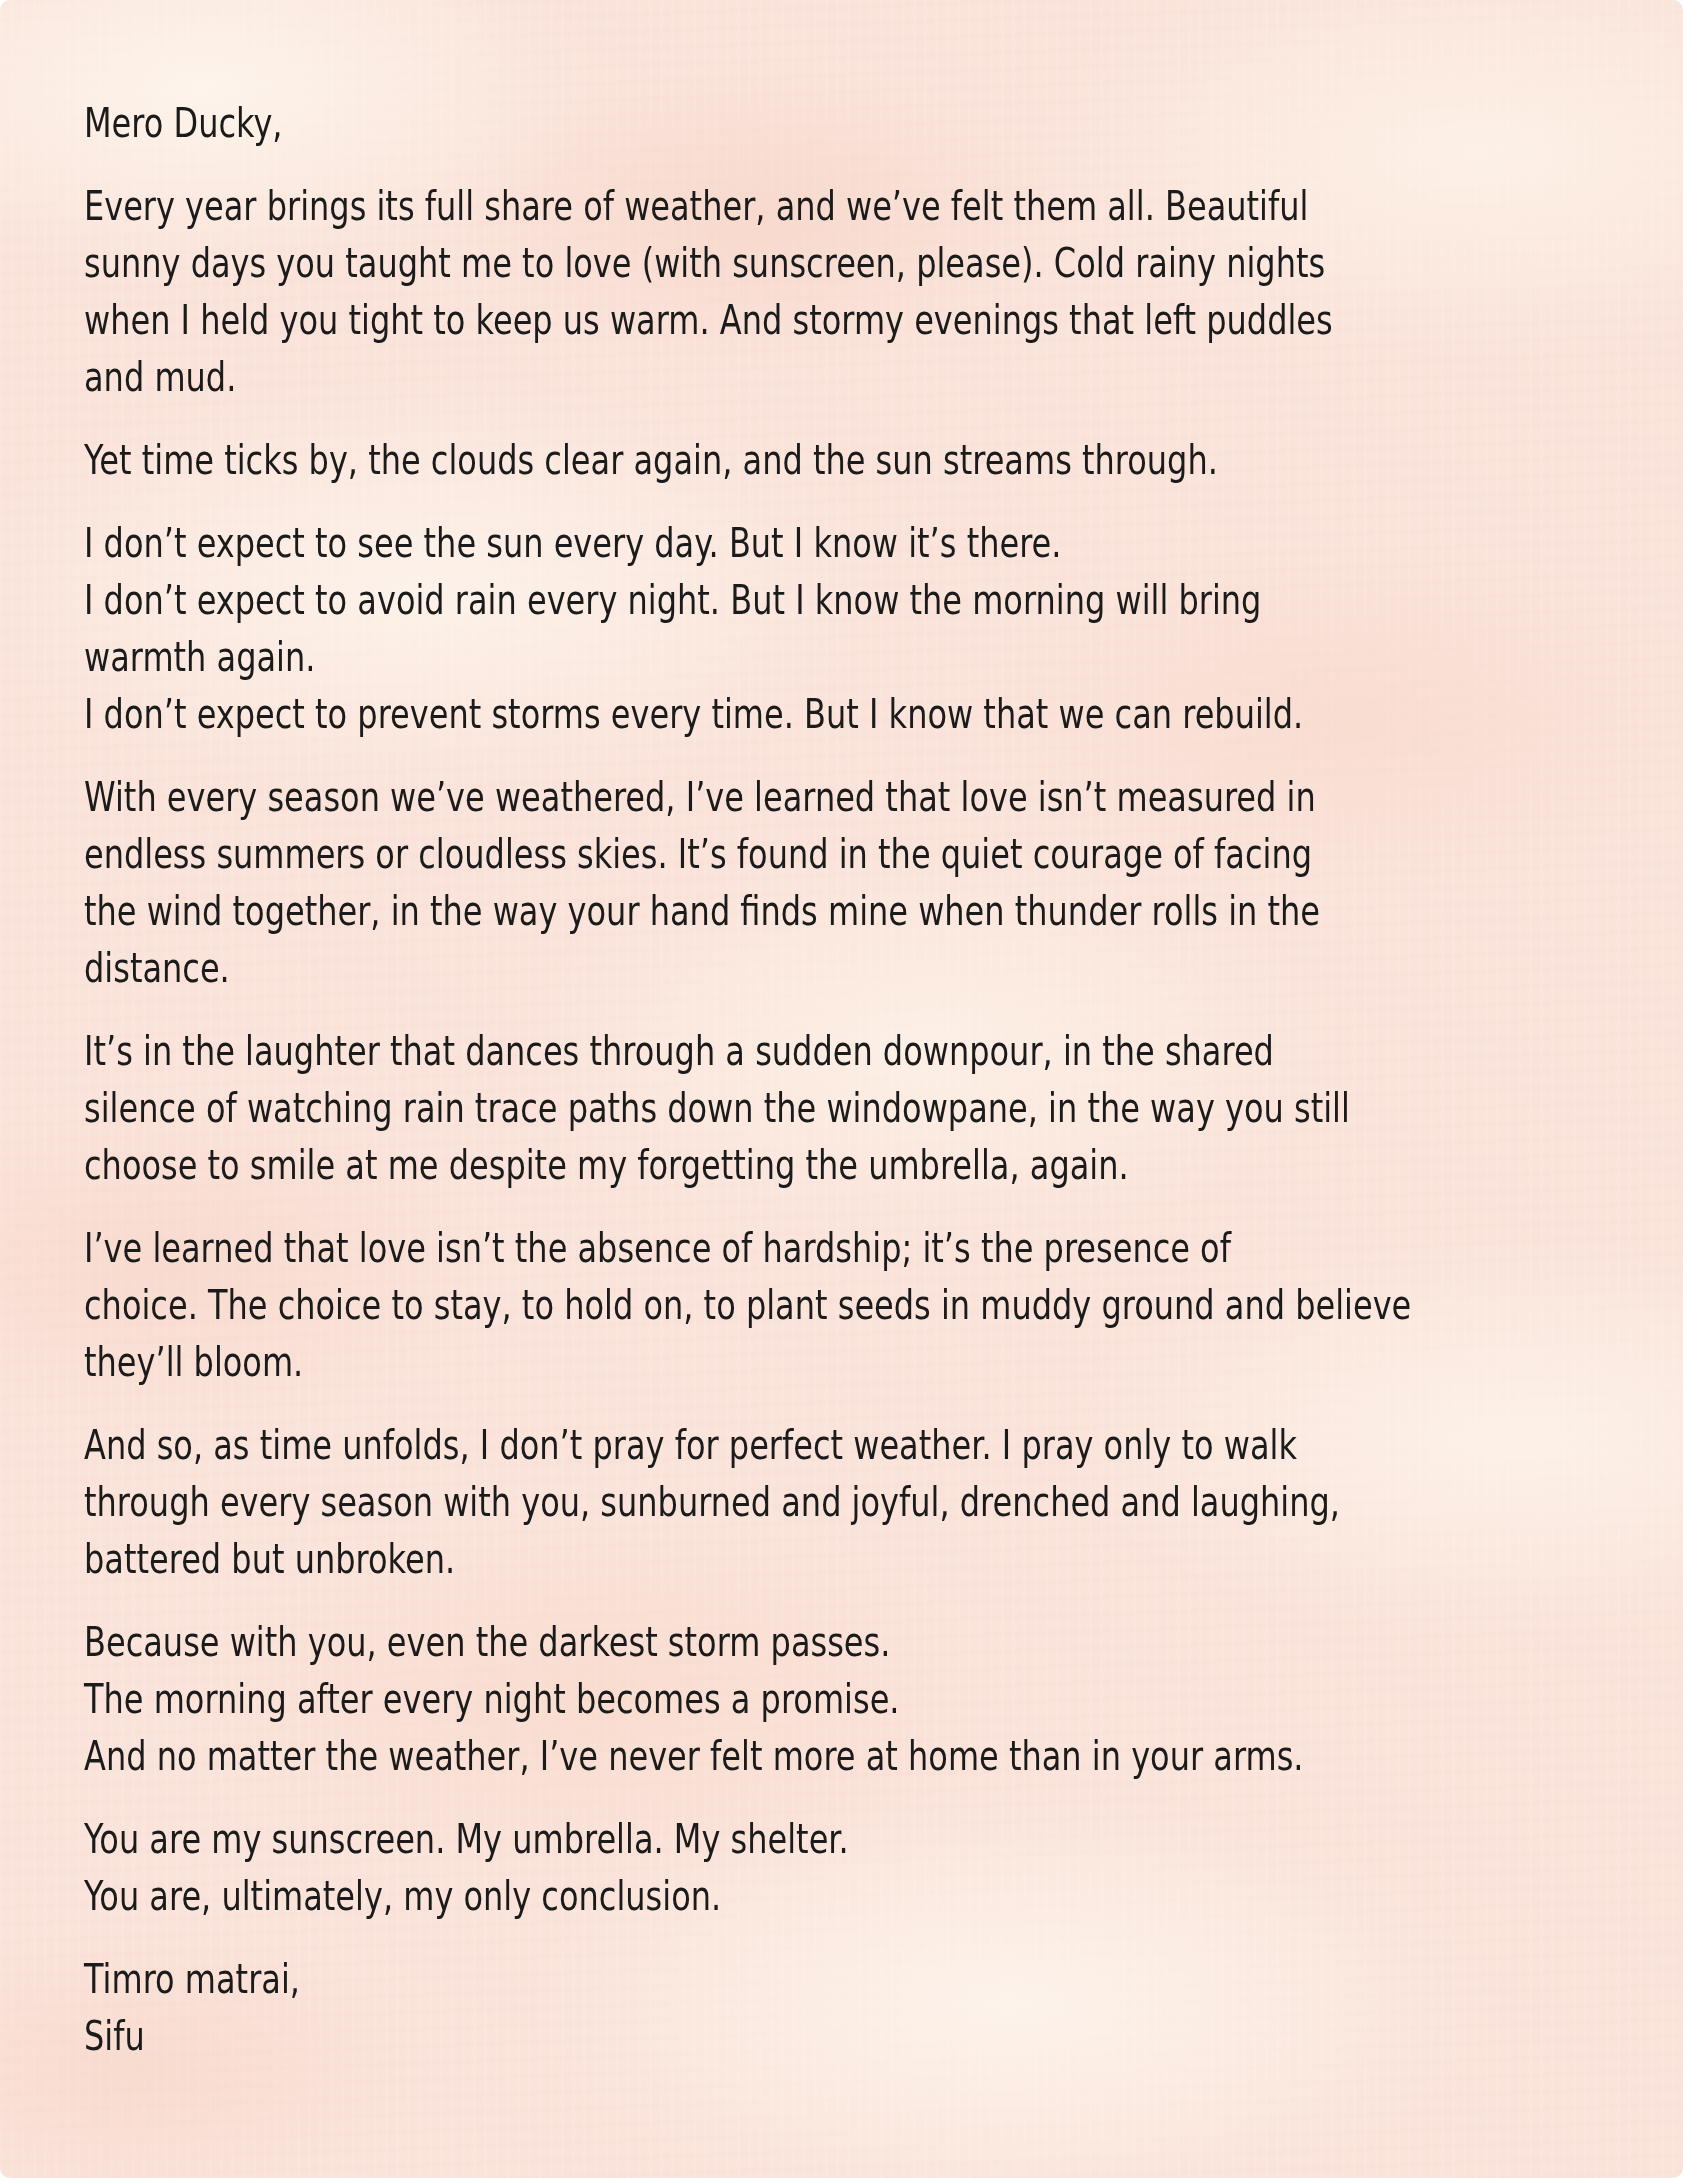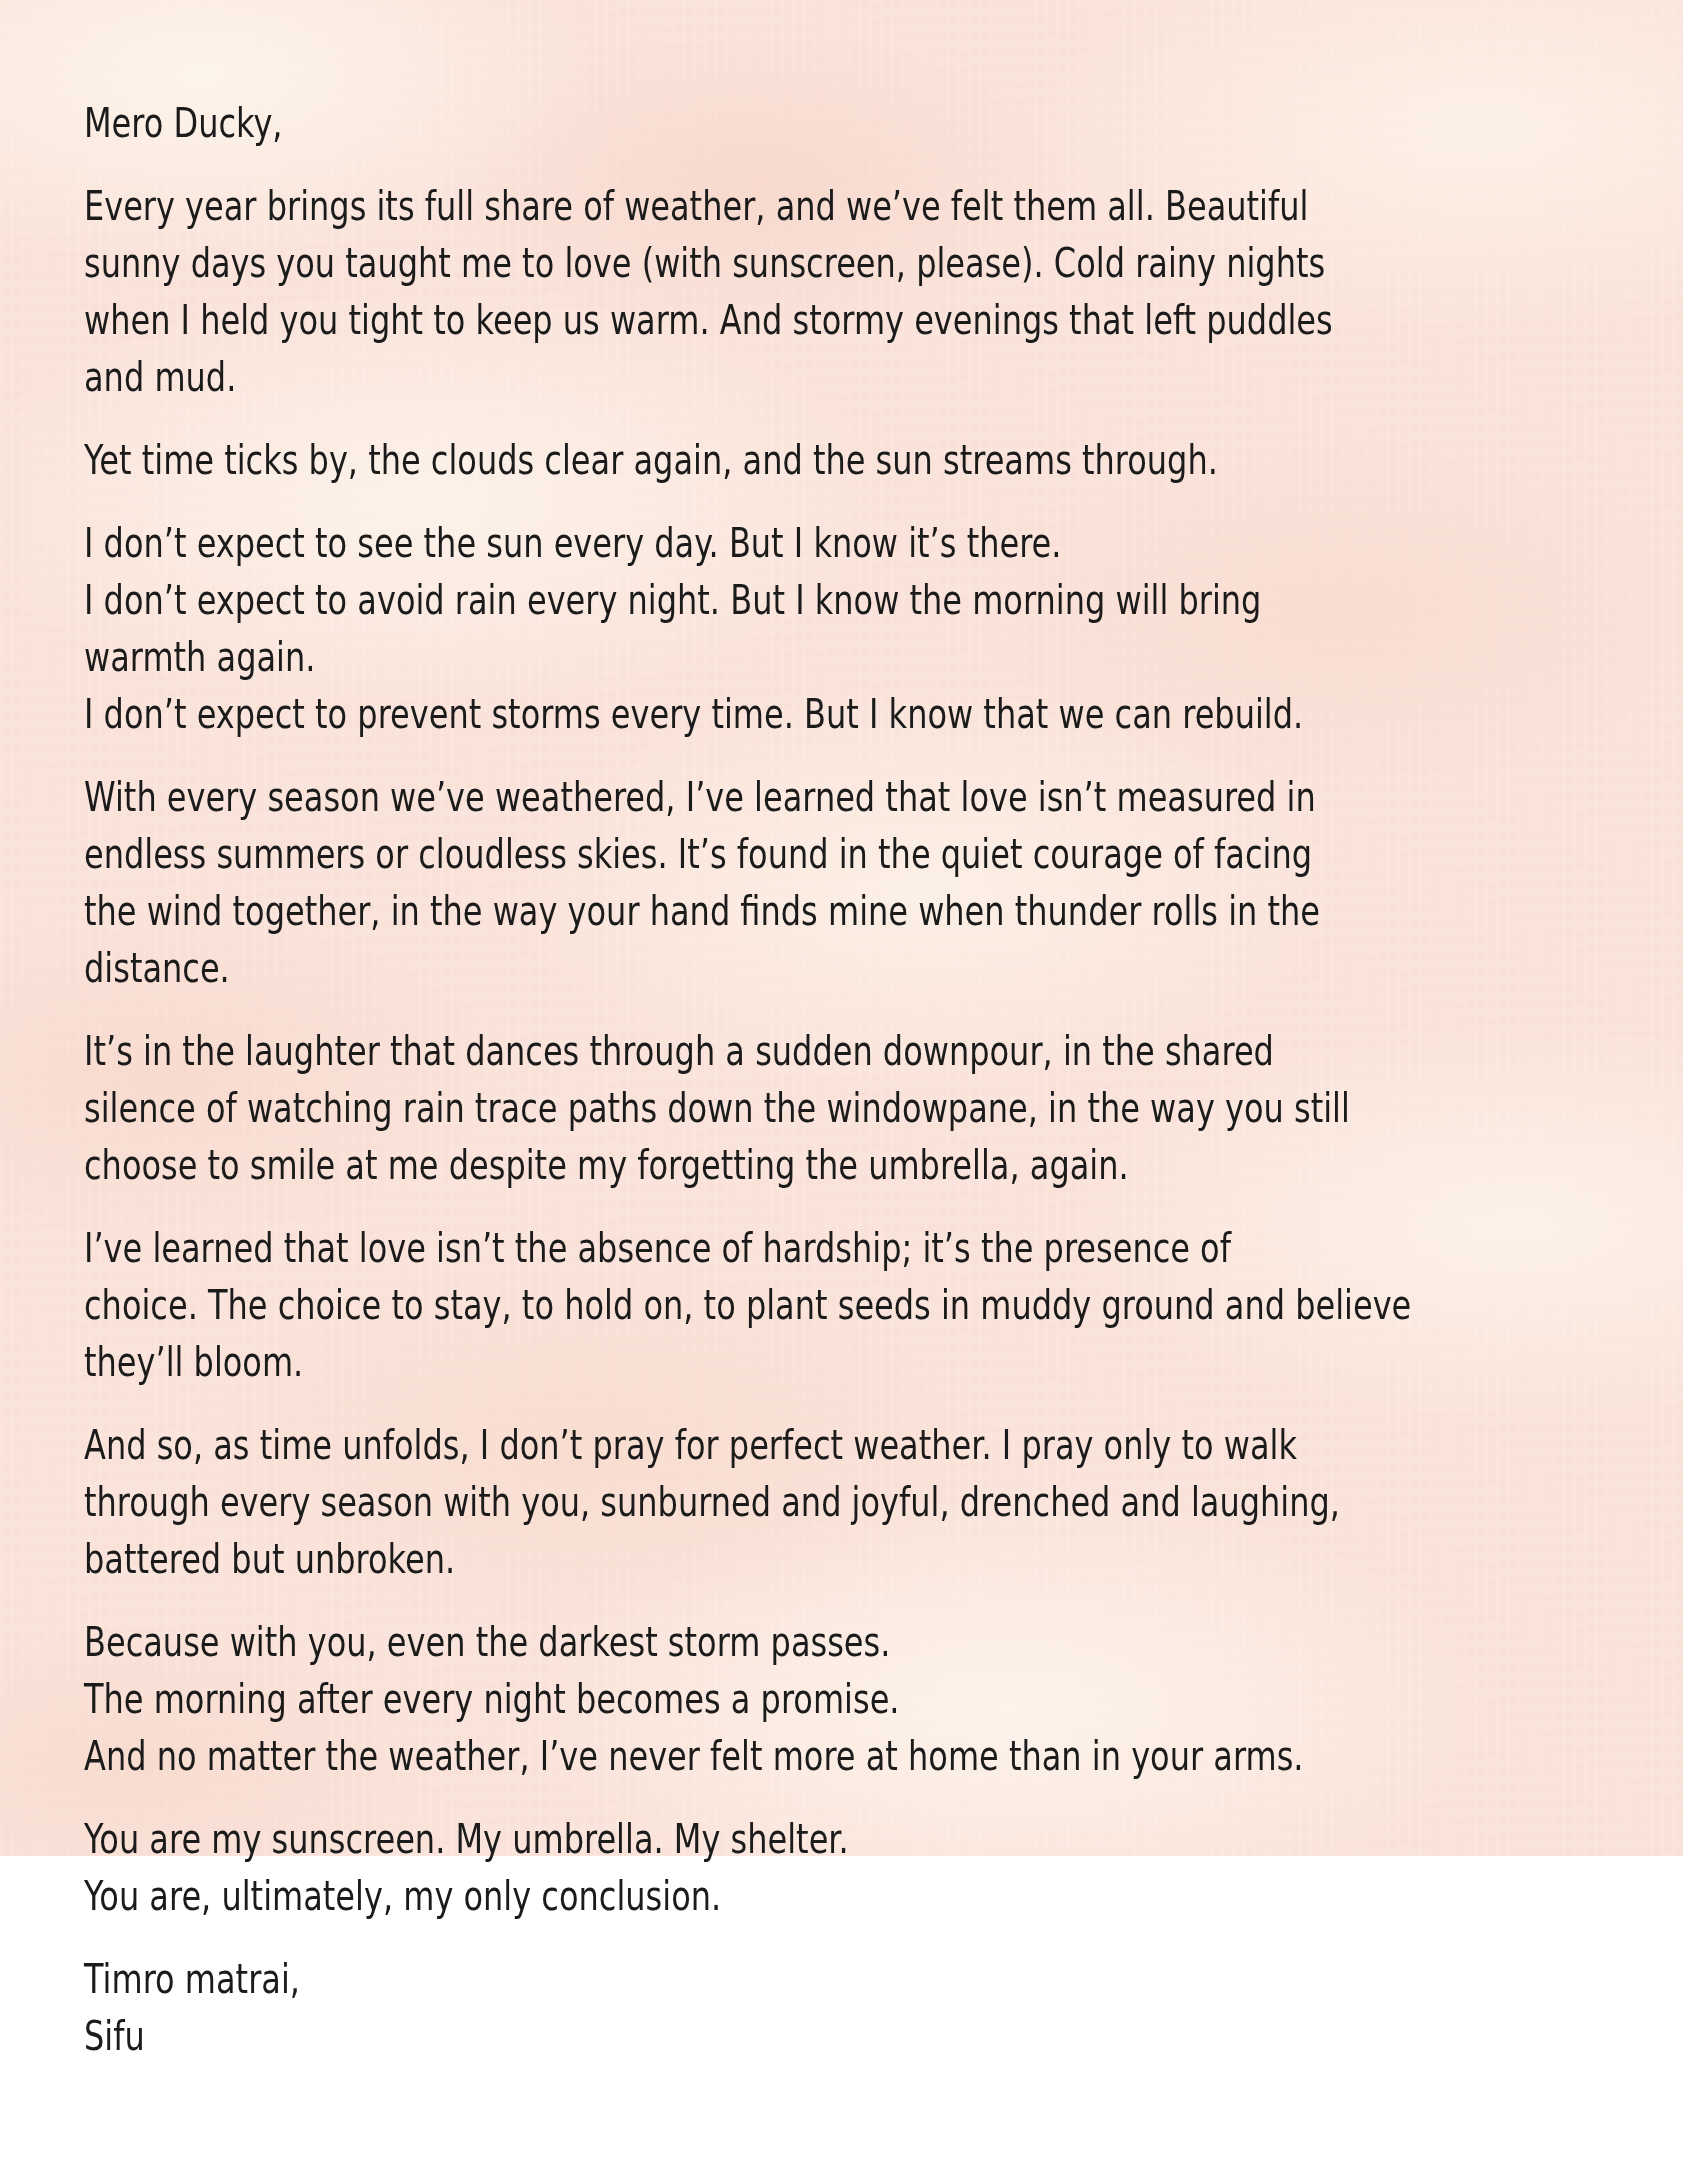--- a/index.html
+++ b/index.html
@@ -8,36 +8,37 @@
   }
   body {
     width: 1683px;
     height: 2178px;
     overflow: hidden;
     font-family: cursive, "DejaVu Sans", sans-serif;
   }
   .paper {
     position: relative;
     width: 1683px;
-    height: 1856px;
+    height: 2178px;
     background-color: var(--paper-base, #fae3da);
     background-image:
       radial-gradient(ellipse 614px 297px at 12% 4%,  rgba(253,245,236,0.95) 0%, rgba(253,245,236,0) 65%),
       radial-gradient(ellipse 693px 317px at 88% 7%,  rgba(253,243,233,0.85) 0%, rgba(253,243,233,0) 65%),
       radial-gradient(ellipse 515px 257px at 45% 10%, rgba(247,214,201,0.75) 0%, rgba(247,214,201,0) 60%),
       radial-gradient(ellipse 792px 356px at 25% 27%, rgba(253,246,238,0.8)  0%, rgba(253,246,238,0) 60%),
       radial-gradient(ellipse 634px 297px at 80% 33%, rgba(248,218,205,0.7)  0%, rgba(248,218,205,0) 60%),
       radial-gradient(ellipse 693px 337px at 55% 48%, rgba(253,244,234,0.75) 0%, rgba(253,244,234,0) 60%),
       radial-gradient(ellipse 554px 277px at 10% 58%, rgba(247,213,199,0.6)  0%, rgba(247,213,199,0) 60%),
       radial-gradient(ellipse 752px 337px at 90% 66%, rgba(253,245,236,0.8)  0%, rgba(253,245,236,0) 60%),
       radial-gradient(ellipse 673px 317px at 35% 78%, rgba(248,217,203,0.65) 0%, rgba(248,217,203,0) 60%),
       radial-gradient(ellipse 812px 356px at 60% 92%, rgba(253,246,238,0.85) 0%, rgba(253,246,238,0) 60%),
       radial-gradient(ellipse 495px 238px at 8% 95%,  rgba(247,214,200,0.6)  0%, rgba(247,214,200,0) 60%),
       repeating-linear-gradient(90deg, rgba(255,252,247,0.10) 0px, rgba(255,252,247,0.10) 3px, rgba(0,0,0,0) 3px, rgba(0,0,0,0) 11px),
       repeating-linear-gradient(178deg, rgba(244,205,190,0.08) 0px, rgba(244,205,190,0.08) 5px, rgba(0,0,0,0) 5px, rgba(0,0,0,0) 17px);
+    border-radius: 10px;
   }
   .letter {
     position: absolute;
     top: 95px;
     left: 84px;
     right: 40px;
     color: var(--ink, #1b1b1b);
     font-size: 40px;
     line-height: 57px;
   }

